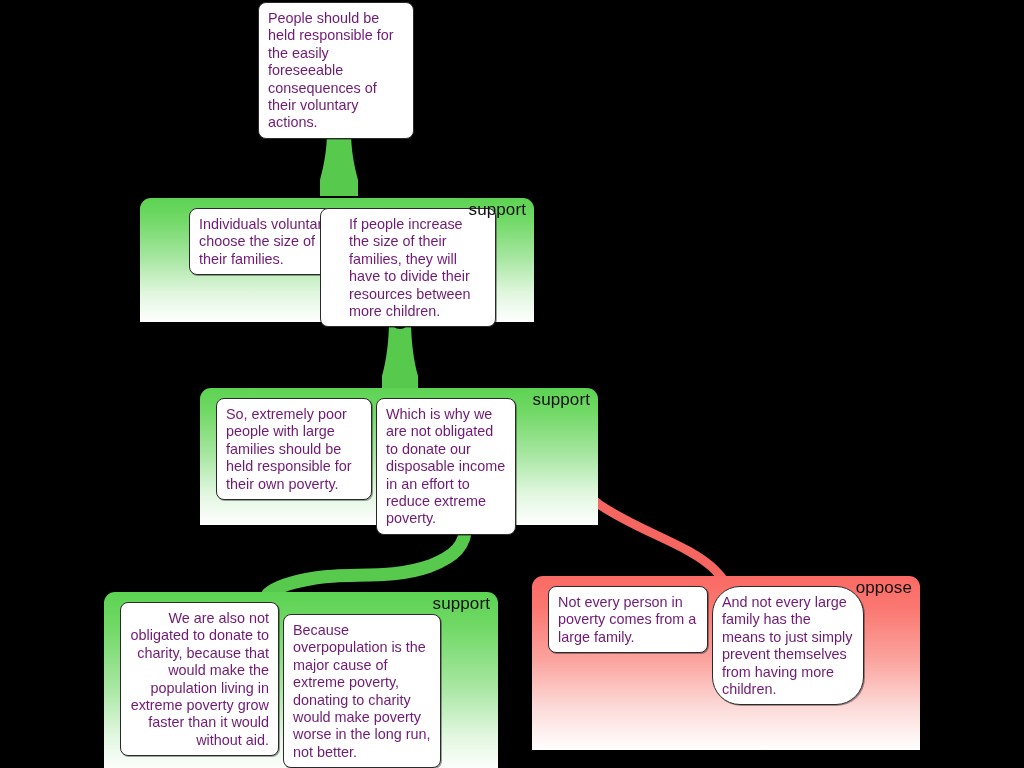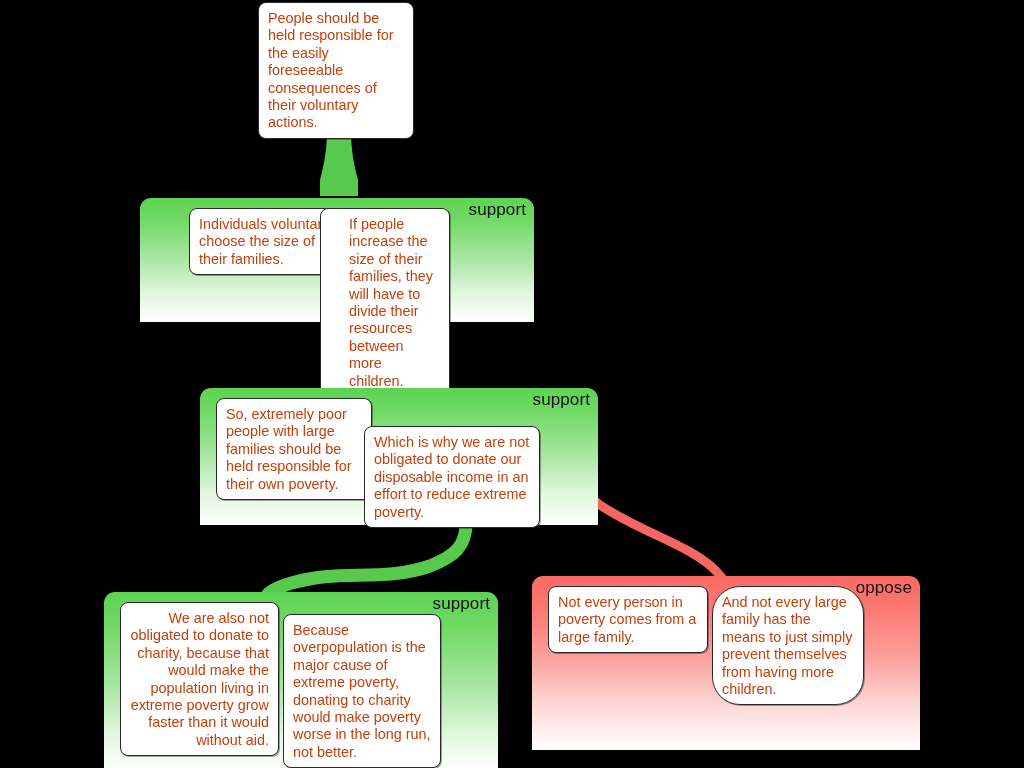--- a/index.html
+++ b/index.html
@@ -50,21 +50,21 @@
   }
   
   .claim {
     position: absolute;
     background: #ffffff;
     border: 1.3px solid #2a2a2a;
     border-radius: 8px;
     padding: 7px 9px 6px 9px;
     font-size: 14.4px;
     line-height: 17.4px;
-    color: #c2410c;
+    color: #701a75;
     z-index: 3;
     box-shadow: 1px 1px 0 rgba(0,0,0,0.35);
   }
   .claim.root {
     box-shadow: 1px 1px 0 rgba(0,0,0,0.3);
   }
 </style>
 </head>
 <body>
 
@@ -104,32 +104,32 @@
   <div class="claim root" style="left:258px; top:2px; width:156px;">
     <span>People should be held responsible for the easily foreseeable consequences of their voluntary actions.</span>
   </div>
 
   <div class="group support" style="left:140px; top:198px; width:394px; height:124px;">
     <div class="fill"></div>
     <div class="tag">support</div>
     <div class="claim" style="left:16px; top:10px; width:160px;margin-left:33px;">
       <span>Individuals voluntarily choose the size of their families.</span>
     </div>
-    <div class="claim" style="left:180px; top:10px; width:130px;padding-left:28px;">
+    <div class="claim" style="left:180px; top:10px; width:176px;padding-left:28px;">
       <span>If people increase the size of their families, they will have to divide their resources between more children.</span>
     </div>
   </div>
 
   <div class="group support" style="left:200px; top:388px; width:398px; height:137px;">
     <div class="fill"></div>
     <div class="tag">support</div>
     <div class="claim" style="left:16px; top:10px; width:156px;">
       <span>So, extremely poor people with large families should be held responsible for their own poverty.</span>
     </div>
-    <div class="claim" style="left:164px; top:10px; width:176px;margin-top:28px;">
+    <div class="claim" style="left:176px; top:10px; width:140px;">
       <span>Which is why we are not obligated to donate our disposable income in an effort to reduce extreme poverty.</span>
     </div>
   </div>
 
   <div class="group support" style="left:104px; top:592px; width:394px; height:180px;">
     <div class="fill" style="background: linear-gradient(to bottom, #5cd352 0%, #72d967 20%, #a6e6a0 52%, #e2f7e0 80%, #ffffff 100%);"></div>
     <div class="tag">support</div>
     <div class="claim" style="left:16px; top:10px; width:159px;text-align:right;">
       <span>We are also not obligated to donate to charity, because that would make the population living in extreme poverty grow faster than it would without aid.</span>
     </div>

